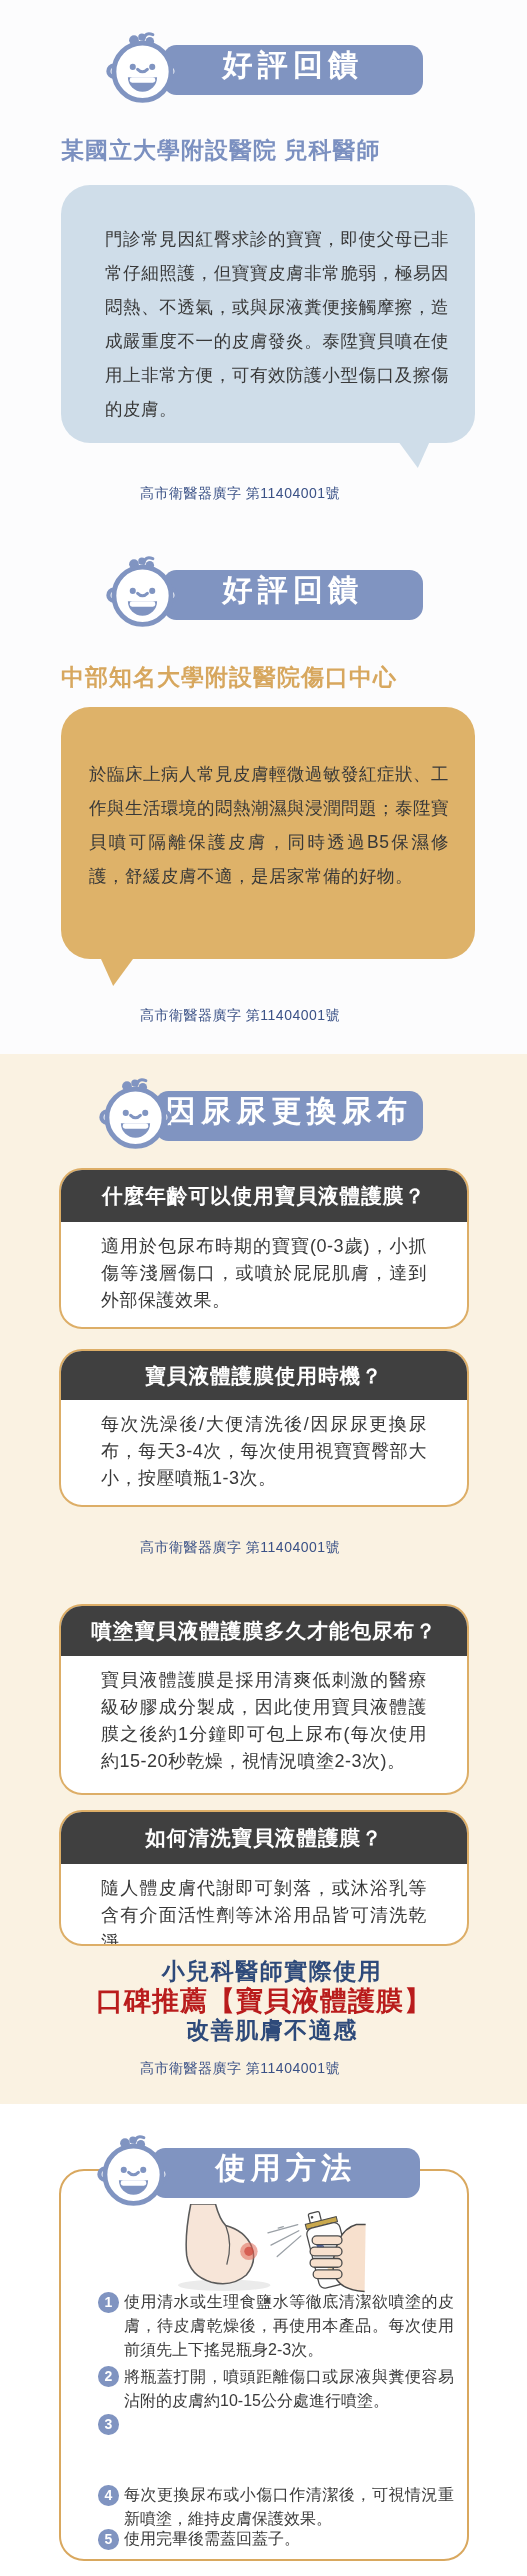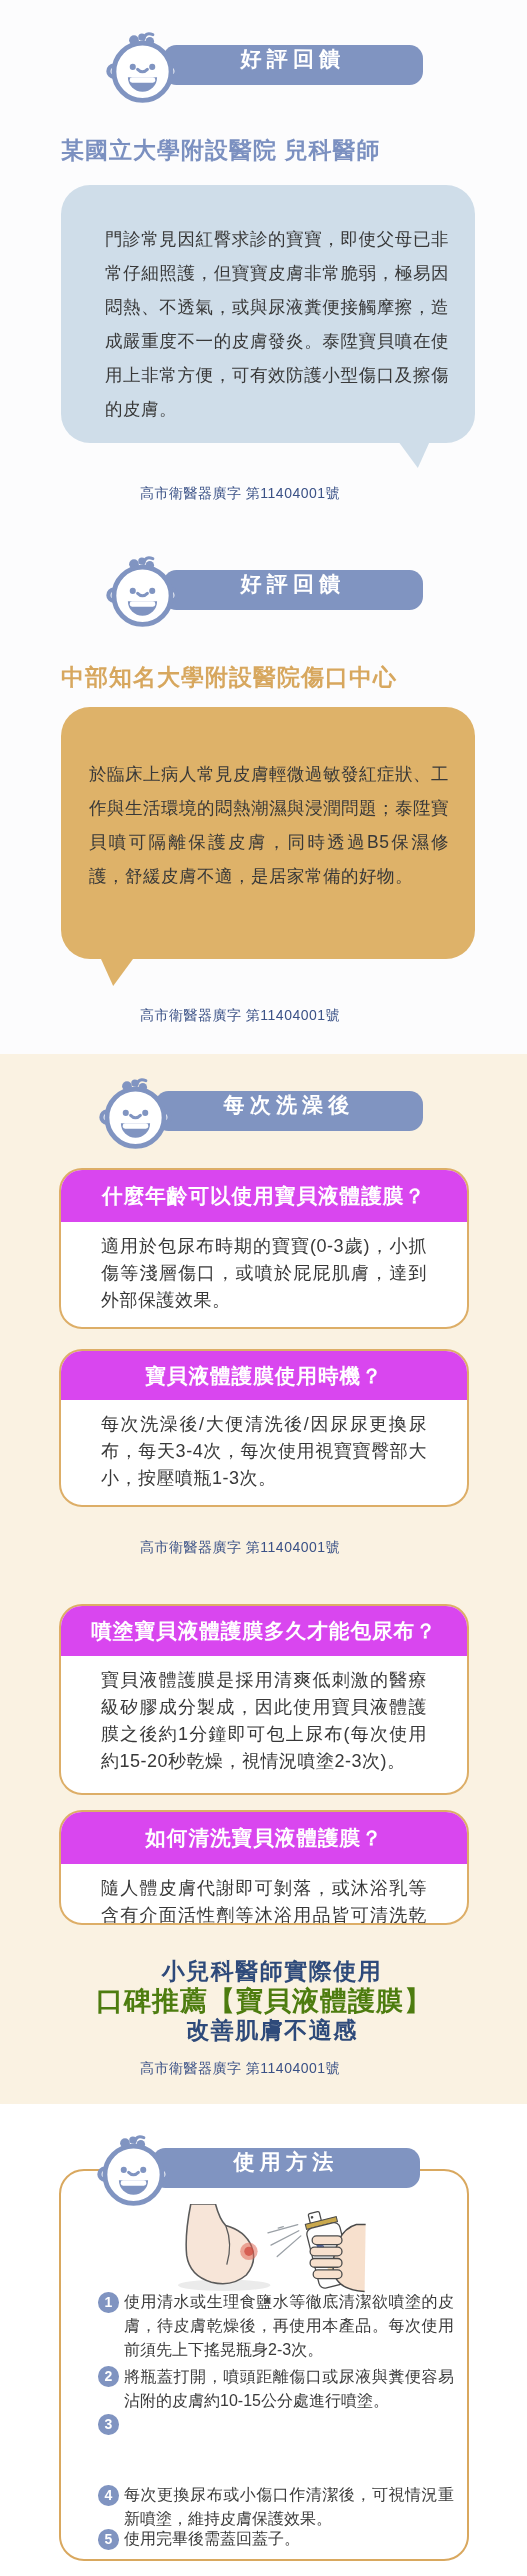--- a/index.html
+++ b/index.html
@@ -5,22 +5,22 @@
   html,body{margin:0;padding:0;}
   body{font-family:"Liberation Sans","DejaVu Sans",sans-serif;background:#ffffff;}
   .page{position:relative;width:528px;height:3165px;overflow:hidden;background:#fcfcfd;}
   .abs{position:absolute;}
 
   
   .bg-cream{position:absolute;left:0;top:1054px;width:528px;height:1050px;background:#faf2e2;}
   .bg-white{position:absolute;left:0;top:2104px;width:528px;height:1061px;background:#ffffff;}
 
   
-  .pill{position:absolute;height:40px;background:#8094c1;border-radius:13.4px;color:#fff;
-        display:flex;align-items:flex-start;justify-content:center;font-size:21px;font-weight:bold;letter-spacing:5.2px;}
+  .pill{position:absolute;height:50px;background:#8094c1;border-radius:13.4px;color:#fff;
+        display:flex;align-items:flex-start;justify-content:center;font-size:30px;font-weight:bold;letter-spacing:5.2px;}
   .baby{position:absolute;width:73px;height:73px;}
 
   
   .bubble{position:absolute;left:61px;width:414px;border-radius:29px;box-sizing:border-box;}
   .bubble-blue{background:#cfdde9;}
   .bubble-gold{background:#deb269;}
   .bubble-text{position:absolute;left:28px;right:26px;font-size:17.5px;line-height:34px;color:#383838;
                text-align:justify;letter-spacing:0.5px;}
   .tail{position:absolute;width:32px;height:27px;}
   .tail-blue{background:#cfdde9;clip-path:polygon(0 0,100% 0,62% 100%);}
@@ -28,27 +28,27 @@
 
   .sec-title{position:absolute;left:61px;font-size:23px;font-weight:bold;letter-spacing:1px;}
   .title-blue{color:#7b90c0;}
   .title-gold{color:#d7a75e;}
 
   .license{position:absolute;left:0;width:480px;text-align:center;font-size:14px;color:#3a5186;letter-spacing:0.5px;}
 
   
   .card{position:absolute;left:59px;width:410px;background:#ffffff;border:2.1px solid #ddae67;
         border-radius:23px;box-sizing:border-box;overflow:hidden;}
-  .card-q{background:#d946ef;color:#ffffff;font-size:20.6px;font-weight:bold;text-align:center;
+  .card-q{background:#404040;color:#ffffff;font-size:20.6px;font-weight:bold;text-align:center;
           display:flex;align-items:center;justify-content:center;letter-spacing:1px;}
   .card-a{padding:11.3px 40px 0 40px;font-size:18px;line-height:27px;color:#383838;text-align:justify;letter-spacing:0.5px;}
 
   
   .rec1,.rec3{position:absolute;left:8px;width:528px;text-align:center;font-size:23px;font-weight:bold;color:#2e4a7a;letter-spacing:1.5px;}
-  .rec2{position:absolute;left:0;width:528px;text-align:center;font-size:27px;font-weight:bold;color:#4d7c0f;letter-spacing:1px;}
+  .rec2{position:absolute;left:0;width:528px;text-align:center;font-size:27px;font-weight:bold;color:#b91c1c;letter-spacing:1px;}
 
   
   .method-box{position:absolute;left:59px;top:2169px;width:410px;height:392px;background:#fff;
               border:2.6px solid #d9a85f;border-radius:25px;box-sizing:border-box;}
   .step{position:absolute;left:124px;width:330px;font-size:16px;line-height:24px;color:#3a3a3a;text-align:justify;}
   .badge{position:absolute;left:98px;width:20.6px;height:20.6px;border-radius:50%;background:#8094c1;color:#fff;
          font-size:14px;font-weight:bold;display:flex;align-items:center;justify-content:center;}
 </style>
 </head>
 <body>
@@ -106,21 +106,21 @@
   <div class="sec-title title-gold" style="top:662px;">中部知名大學附設醫院傷口中心</div>
 
   <div class="bubble bubble-gold" style="top:707px;height:252px;">
     <div class="bubble-text" style="top:50px;">於臨床上病人常見皮膚輕微過敏發紅症狀、工作與生活環境的悶熱潮濕與浸潤問題；泰陞寶貝噴可隔離保護皮膚，同時透過B5保濕修護，舒緩皮膚不適，是居家常備的好物。</div>
   </div>
   <div class="tail tail-gold" style="left:101px;top:959px;"></div>
 
   <div class="license" style="top:1007px;">高市衛醫器廣字 第11404001號</div>
 
   <div class="pill" style="left:155px;top:1091px;width:268px;">
-    <span>每次洗澡後</span>
+    <span>因尿尿更換尿布</span>
   </div>
   <svg class="baby" style="left:99px;top:1077px;" viewBox="0 0 120 120">
     <circle cx="13" cy="66" r="9" fill="#fff" stroke="#8094c1" stroke-width="7"></circle>
     <circle cx="107" cy="66" r="9" fill="#fff" stroke="#8094c1" stroke-width="7"></circle>
     <circle cx="46" cy="15" r="8" fill="#8094c1"></circle>
       <circle cx="59" cy="10" r="6" fill="#8094c1"></circle>
       <circle cx="72" cy="17" r="7" fill="#8094c1"></circle>
     <path d="M62,14 q2,-13 15,-8" fill="none" stroke="#8094c1" stroke-width="5" stroke-linecap="round"></path>
     <circle cx="60" cy="67" r="47" fill="#fff" stroke="#8094c1" stroke-width="8"></circle>
     <circle cx="44" cy="59" r="5" fill="#8094c1"></circle>
@@ -140,21 +140,21 @@
     <div class="card-a">每次洗澡後/大便清洗後/因尿尿更換尿布，每天3-4次，每次使用視寶寶臀部大小，按壓噴瓶1-3次。</div>
   </div>
 
   <div class="license" style="top:1539px;">高市衛醫器廣字 第11404001號</div>
 
   <div class="card" style="top:1604px;height:191px;">
     <div class="card-q" style="height:50px;">噴塗寶貝液體護膜多久才能包尿布？</div>
     <div class="card-a">寶貝液體護膜是採用清爽低刺激的醫療級矽膠成分製成，因此使用寶貝液體護膜之後約1分鐘即可包上尿布(每次使用約15-20秒乾燥，視情況噴塗2-3次)。</div>
   </div>
 
-  <div class="card" style="top:1810px;height:115px;">
+  <div class="card" style="top:1810px;height:136px;">
     <div class="card-q" style="height:52px;">如何清洗寶貝液體護膜？</div>
     <div class="card-a">隨人體皮膚代謝即可剝落，或沐浴乳等含有介面活性劑等沐浴用品皆可清洗乾淨。</div>
   </div>
 
   <div class="rec1" style="top:1956px;">小兒科醫師實際使用</div>
   <div class="rec2" style="top:1983px;">口碑推薦【寶貝液體護膜】</div>
   <div class="rec3" style="top:2015px;">改善肌膚不適感</div>
 
   <div class="license" style="top:2060px;">高市衛醫器廣字 第11404001號</div>
 

